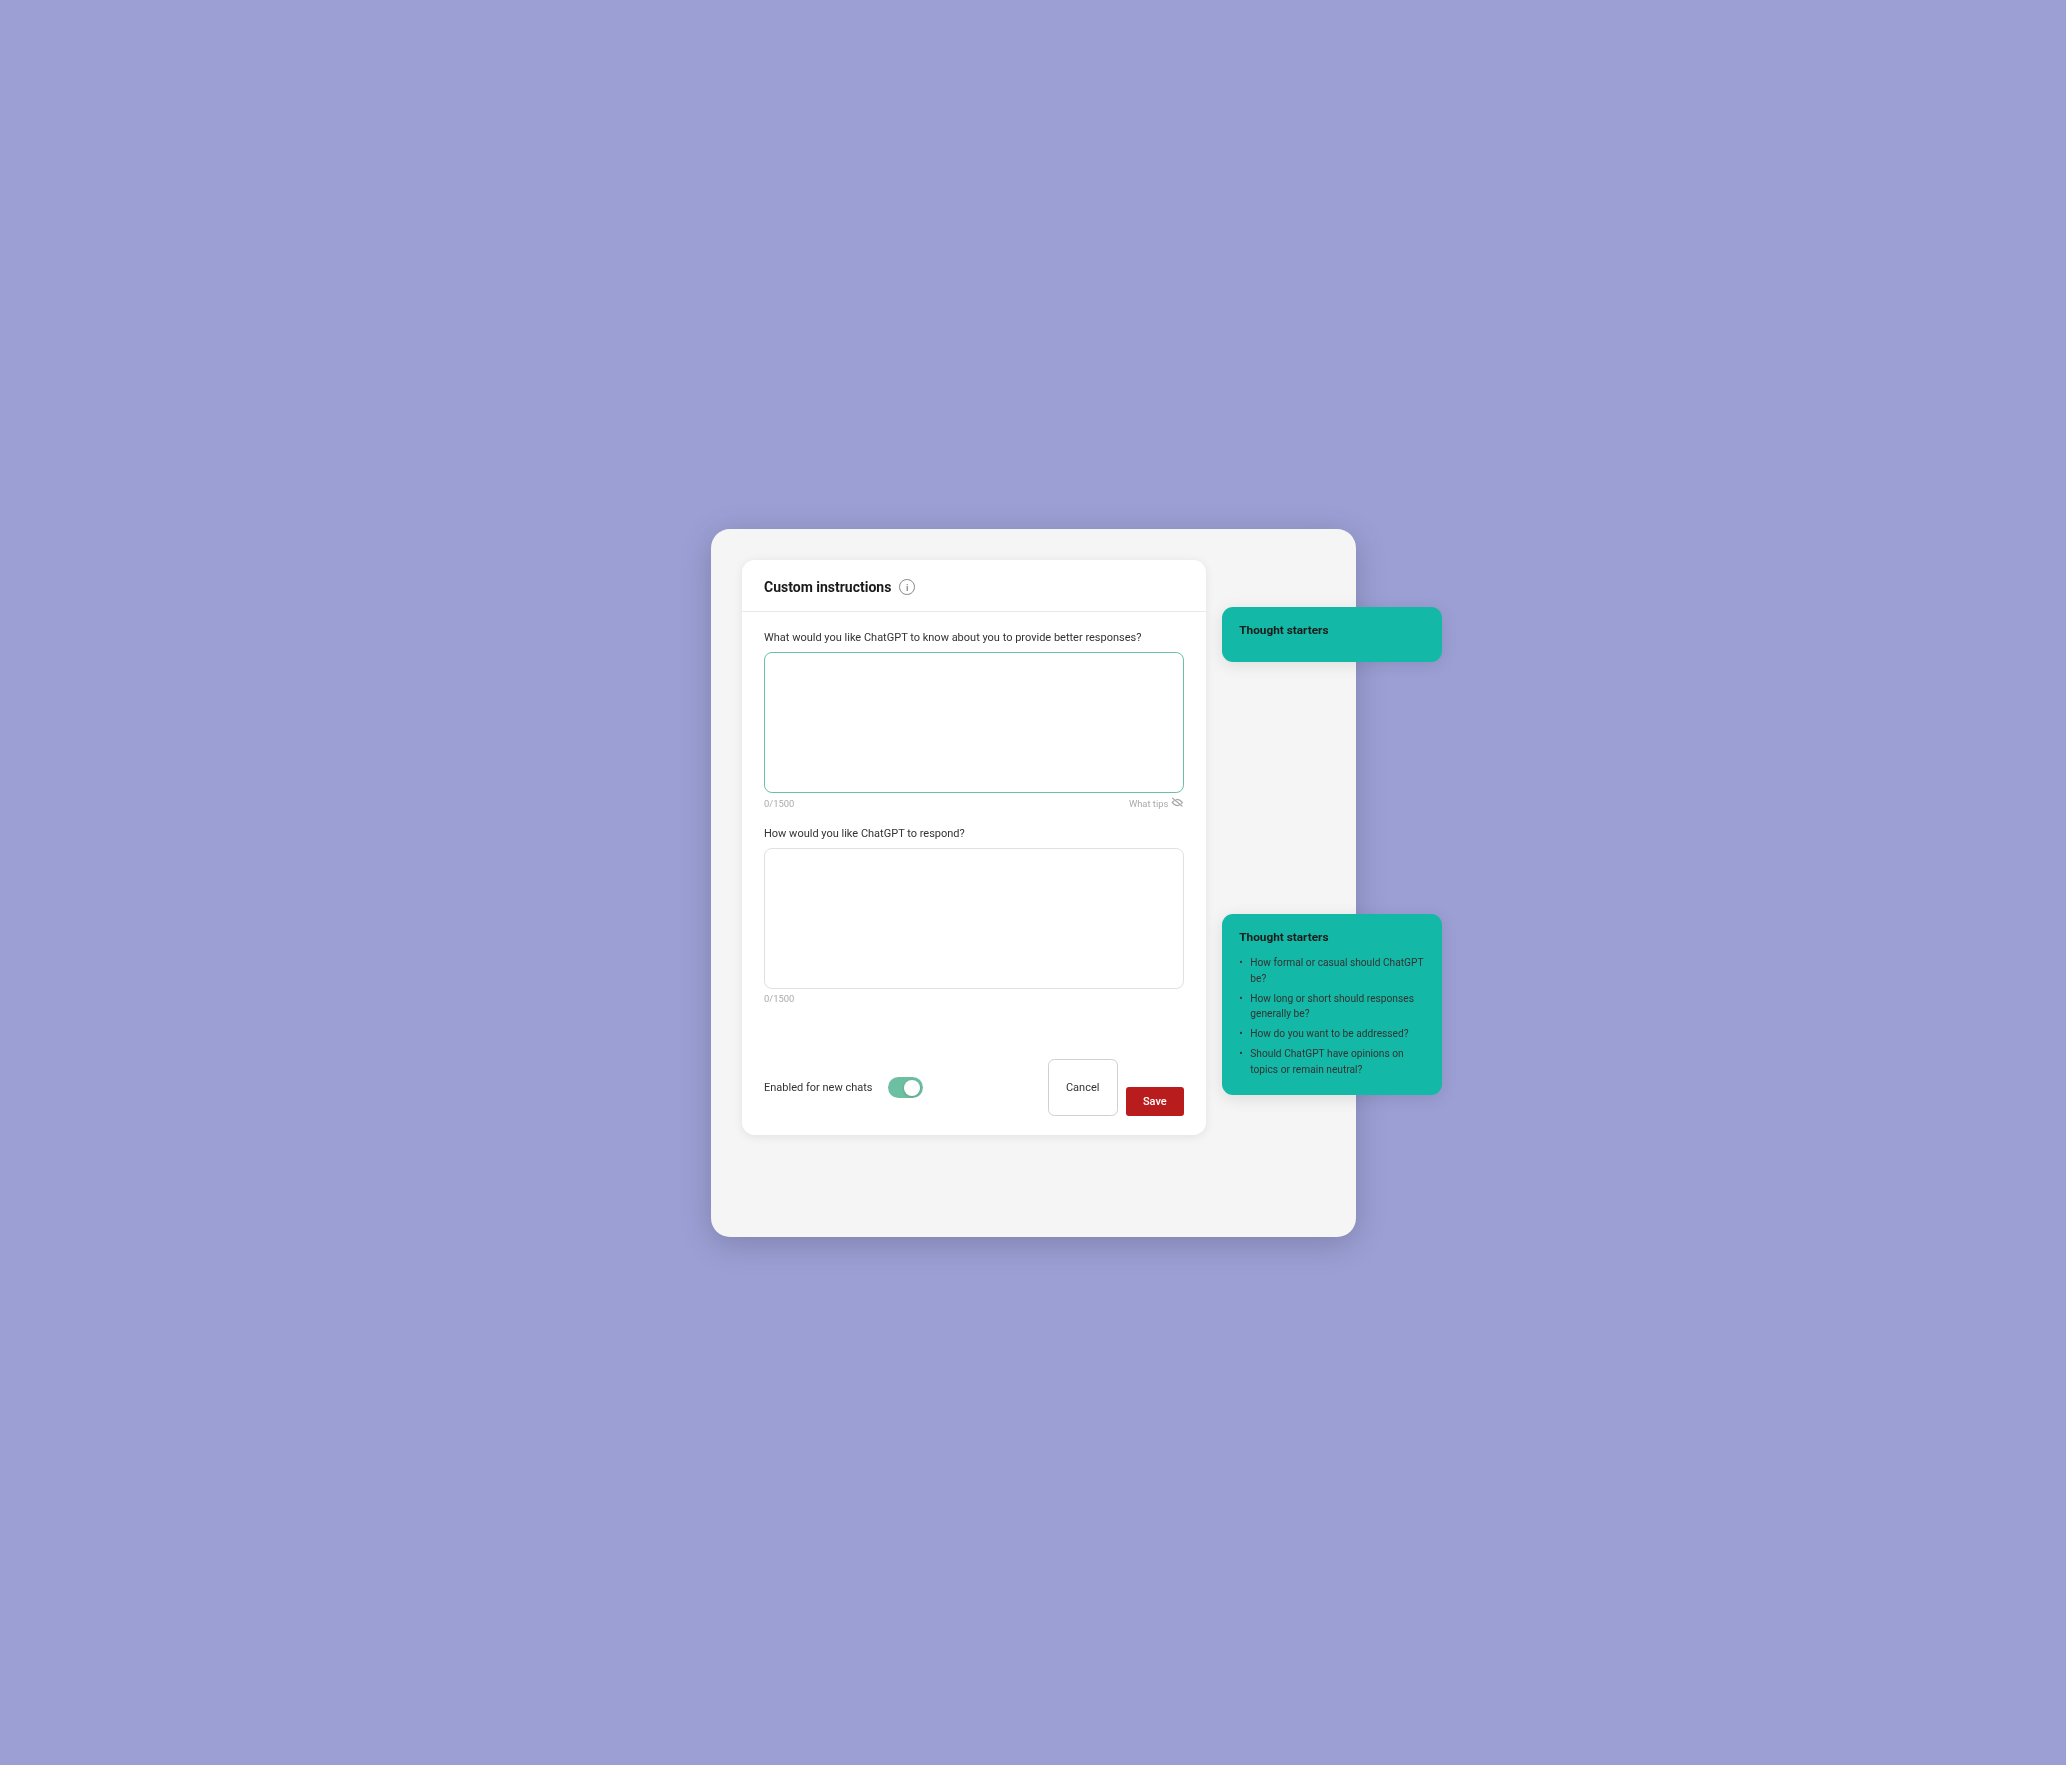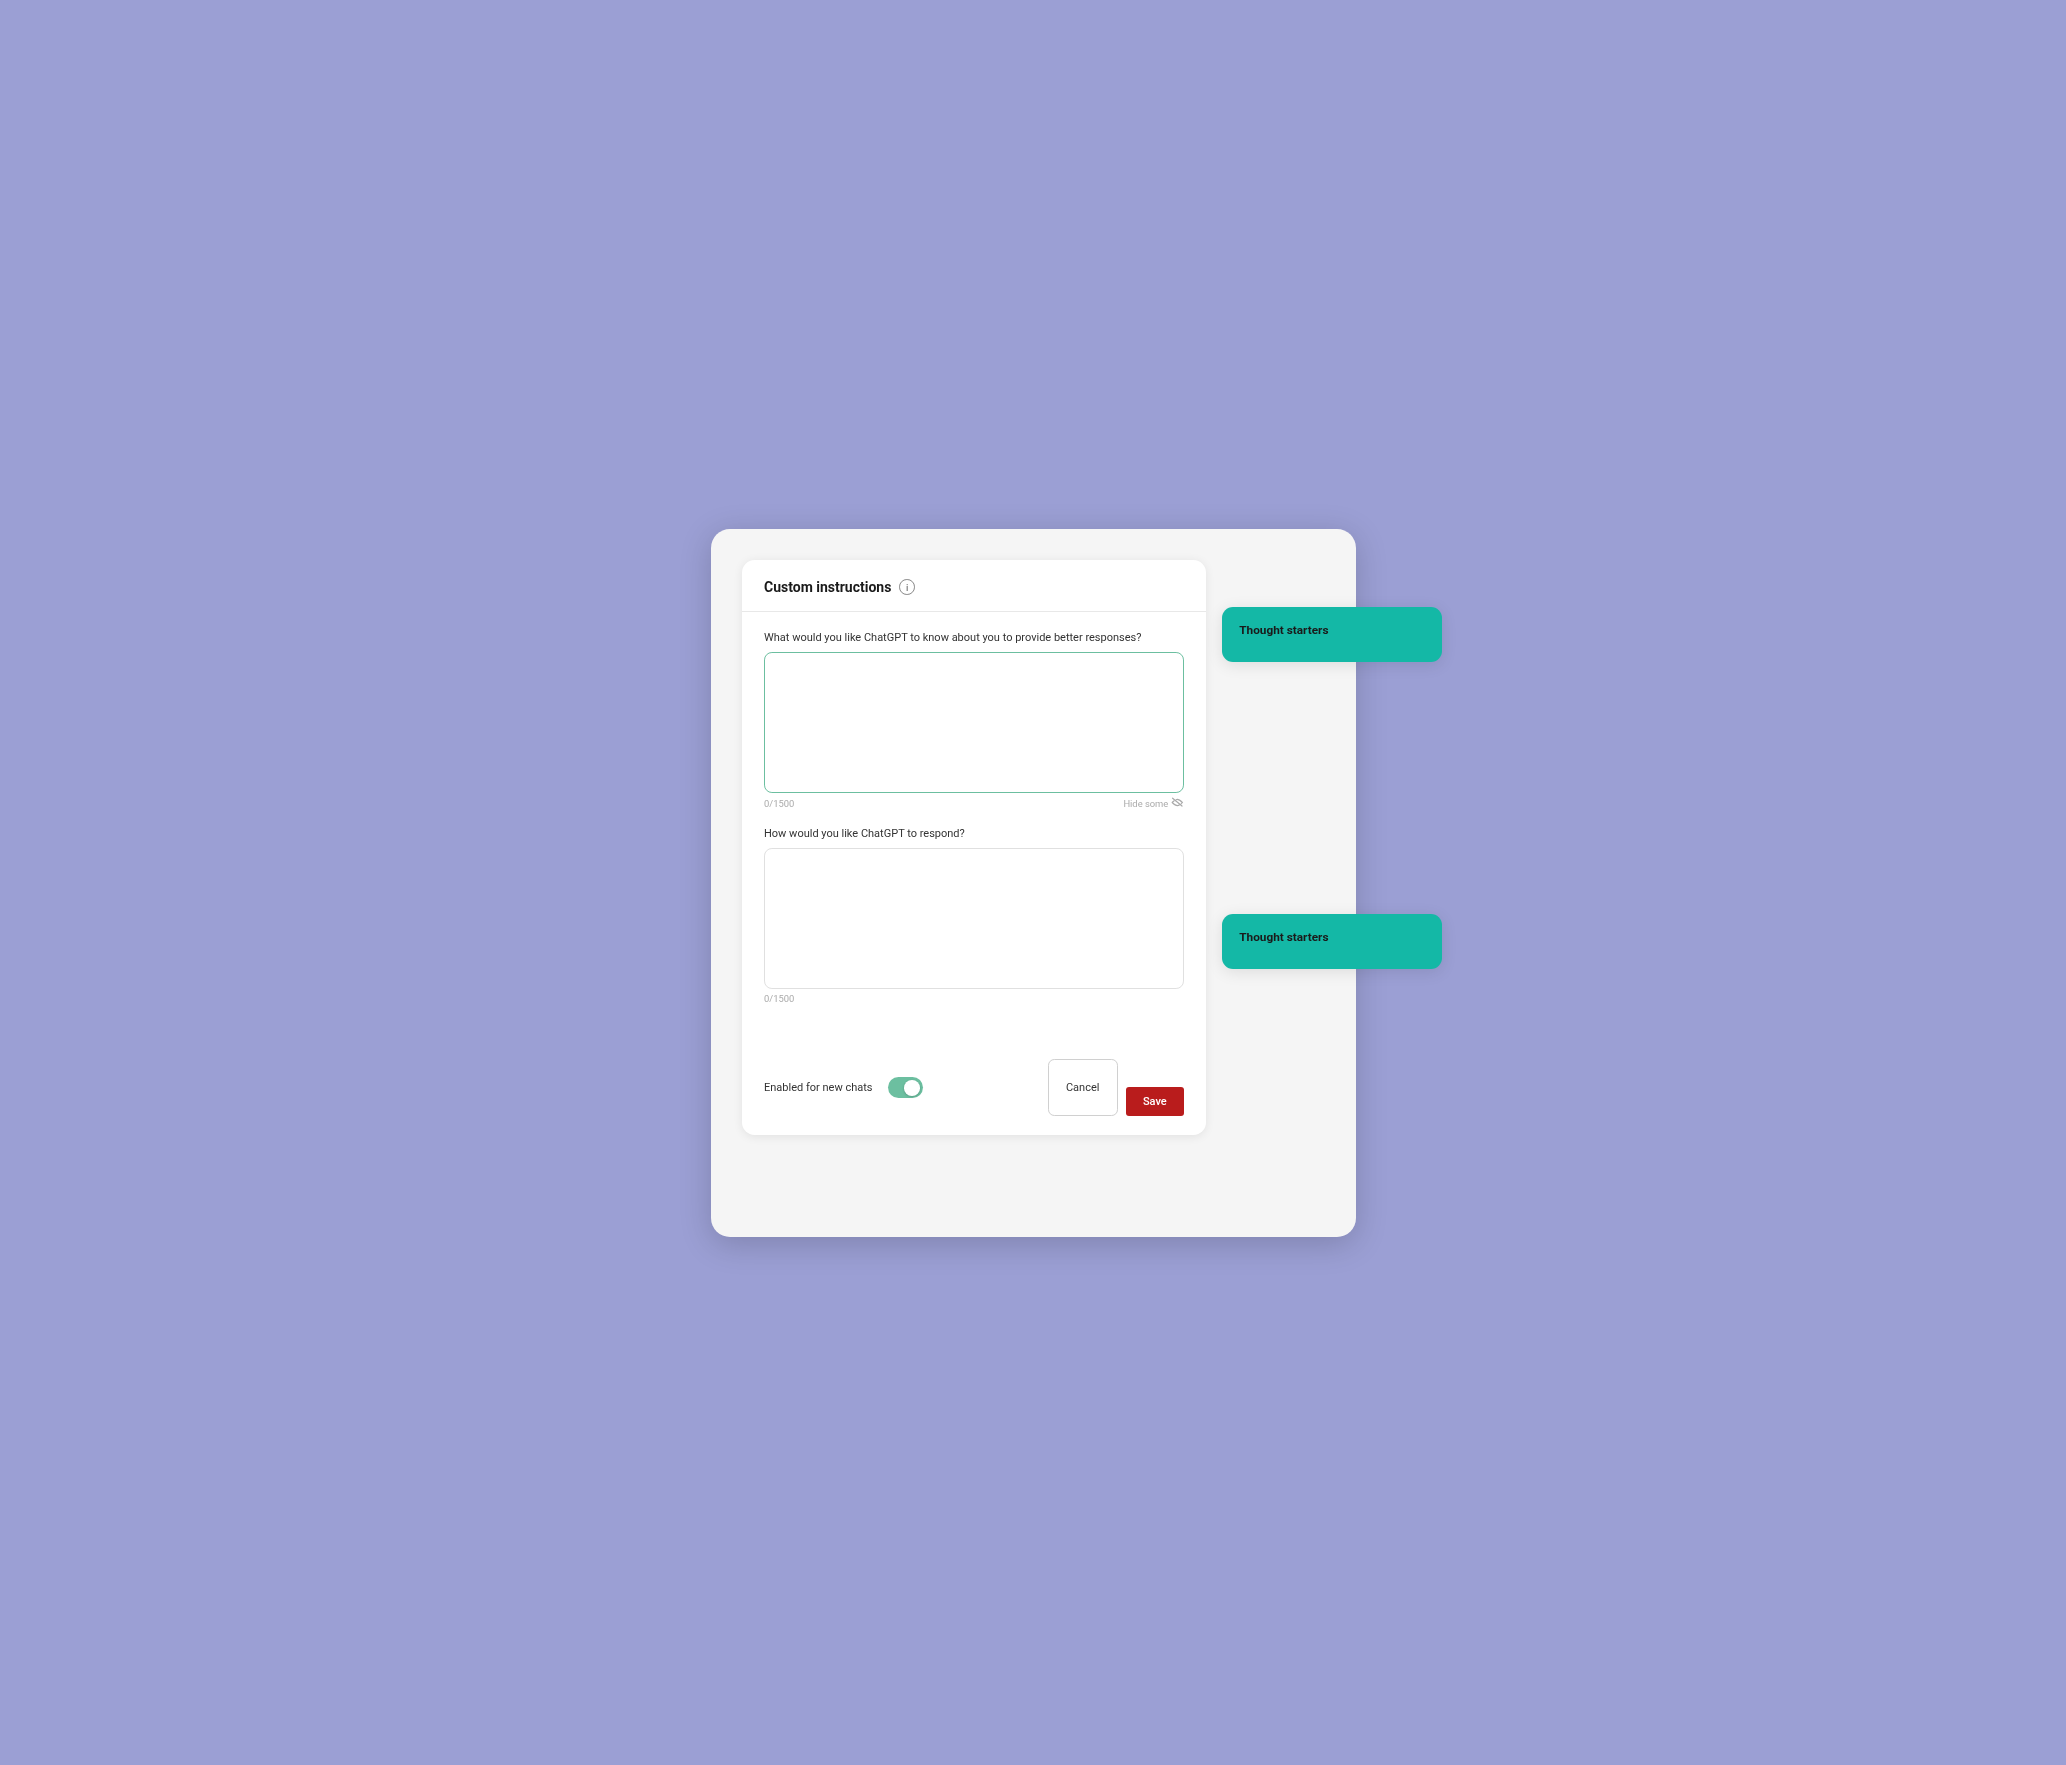--- a/index.html
+++ b/index.html
@@ -270,21 +270,21 @@
 
     <div class="card-body">
 
       <div class="section-label">What would you like ChatGPT to know about you to provide better responses?</div>
       <div class="textarea-wrapper">
         <textarea class="focused" rows="9" style="caret-color: rgb(51, 51, 51);"></textarea>
       </div>
       <div class="textarea-footer">
         <span class="char-count">0/1500</span>
         <a class="hide-tips">
-          <span>Hide some</span>
+          <span>What tips</span>
           <span class="hide-tips-icon">
             <svg width="12.6" height="10.2" viewBox="0 0 16 13" fill="none" xmlns="http://www.w3.org/2000/svg">
               <path d="M2 1.5L14 11.5" stroke="#aaa" stroke-width="1.5" stroke-linecap="round"></path>
               <path d="M6.5 3.5C7 3.18 7.5 3 8 3C10.5 3 13 5.5 14.5 7C13.9 7.8 13.1 8.7 12.2 9.4" stroke="#aaa" stroke-width="1.5" stroke-linecap="round"></path>
               <path d="M4 4.8C2.8 5.7 1.6 6.6 1.5 7C3 8.5 5.5 11 8 11C9.1 11 10.2 10.5 11 9.9" stroke="#aaa" stroke-width="1.5" stroke-linecap="round"></path>
             </svg>
           </span>
         </a>
       </div>
 
@@ -311,17 +311,23 @@
         <button class="btn-save">Save</button>
       </div>
     </div>
 
     <div class="thought-starters-panel panel-1">
       <div class="thought-starters-title">Thought starters</div>
     </div>
 
     <div class="thought-starters-panel panel-2">
       <div class="thought-starters-title">Thought starters</div>
+      <ul class="thought-starters-list">
+        <li>How formal or casual should ChatGPT be?</li>
+        <li>How long or short should responses generally be?</li>
+        <li>How do you want to be addressed?</li>
+        <li>Should ChatGPT have opinions on topics or remain neutral?</li>
+      </ul>
     </div>
 
   </div>
 </div>
 
 
 </body></html>

